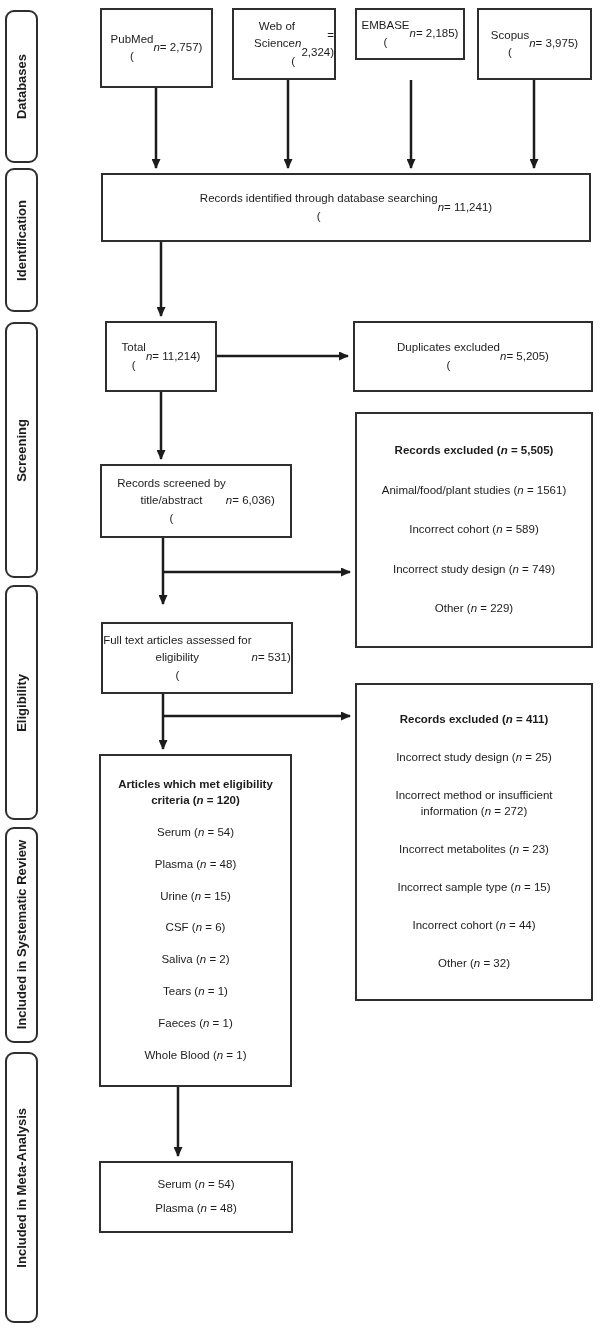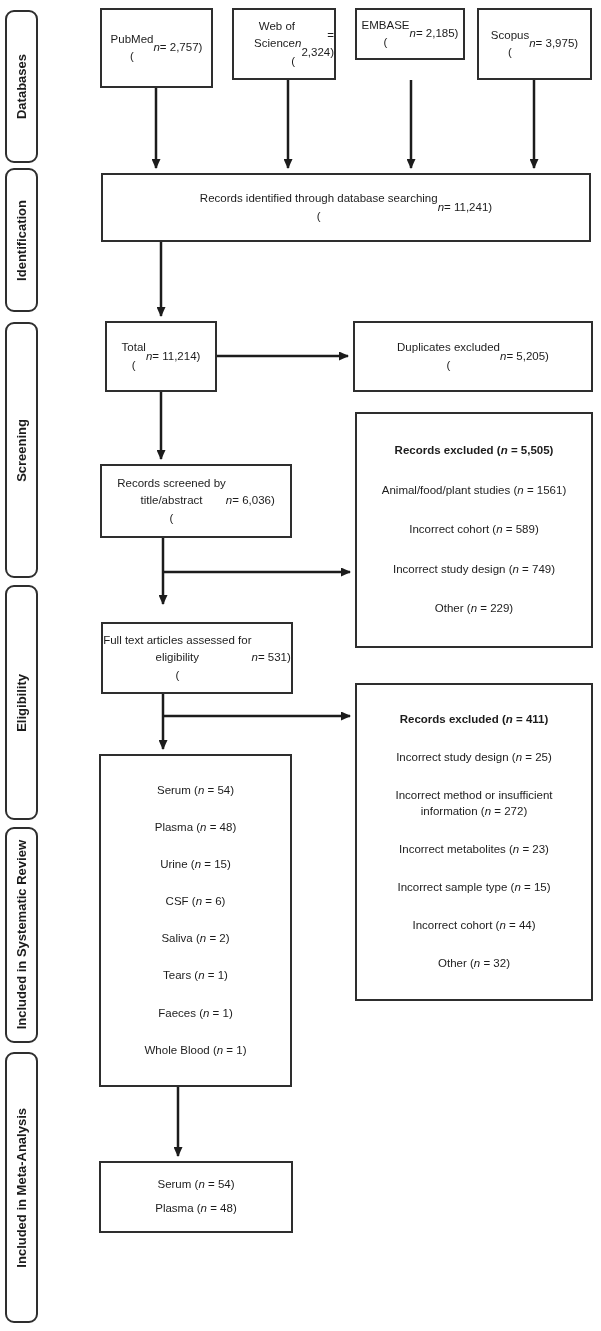--- a/index.html
+++ b/index.html
@@ -147,20 +147,22 @@
     <div class="title">Records excluded (<i>n</i> = 411)</div>
     <div class="item">Incorrect study design (<i>n</i> = 25)</div>
     <div class="item" style="max-width:200px;">Incorrect method or insufficient information (<i>n</i> = 272)</div>
     <div class="item">Incorrect metabolites (<i>n</i> = 23)</div>
     <div class="item">Incorrect sample type (<i>n</i> = 15)</div>
     <div class="item">Incorrect cohort (<i>n</i> = 44)</div>
     <div class="item">Other (<i>n</i> = 32)</div>
   </div>
 
   <div class="box-list" style="left:99px;top:754px;width:193px;height:333px;">
+    <div class="title">Articles which met eligibility
+criteria (<i>n</i> = 120)</div>
     <div class="item">Serum (<i>n</i> = 54)</div>
     <div class="item">Plasma (<i>n</i> = 48)</div>
     <div class="item">Urine (<i>n</i> = 15)</div>
     <div class="item">CSF (<i>n</i> = 6)</div>
     <div class="item">Saliva (<i>n</i> = 2)</div>
     <div class="item">Tears (<i>n</i> = 1)</div>
     <div class="item">Faeces (<i>n</i> = 1)</div>
     <div class="item">Whole Blood (<i>n</i> = 1)</div>
   </div>
 

